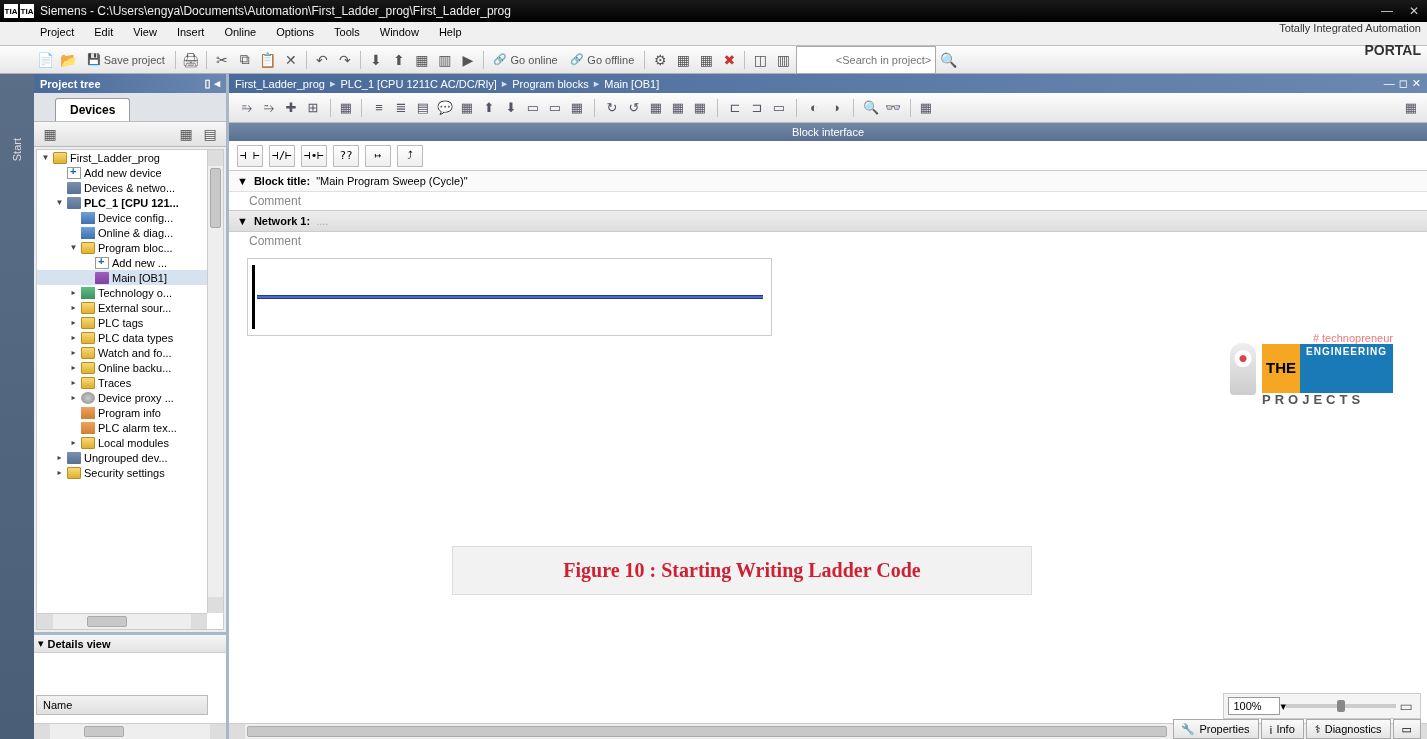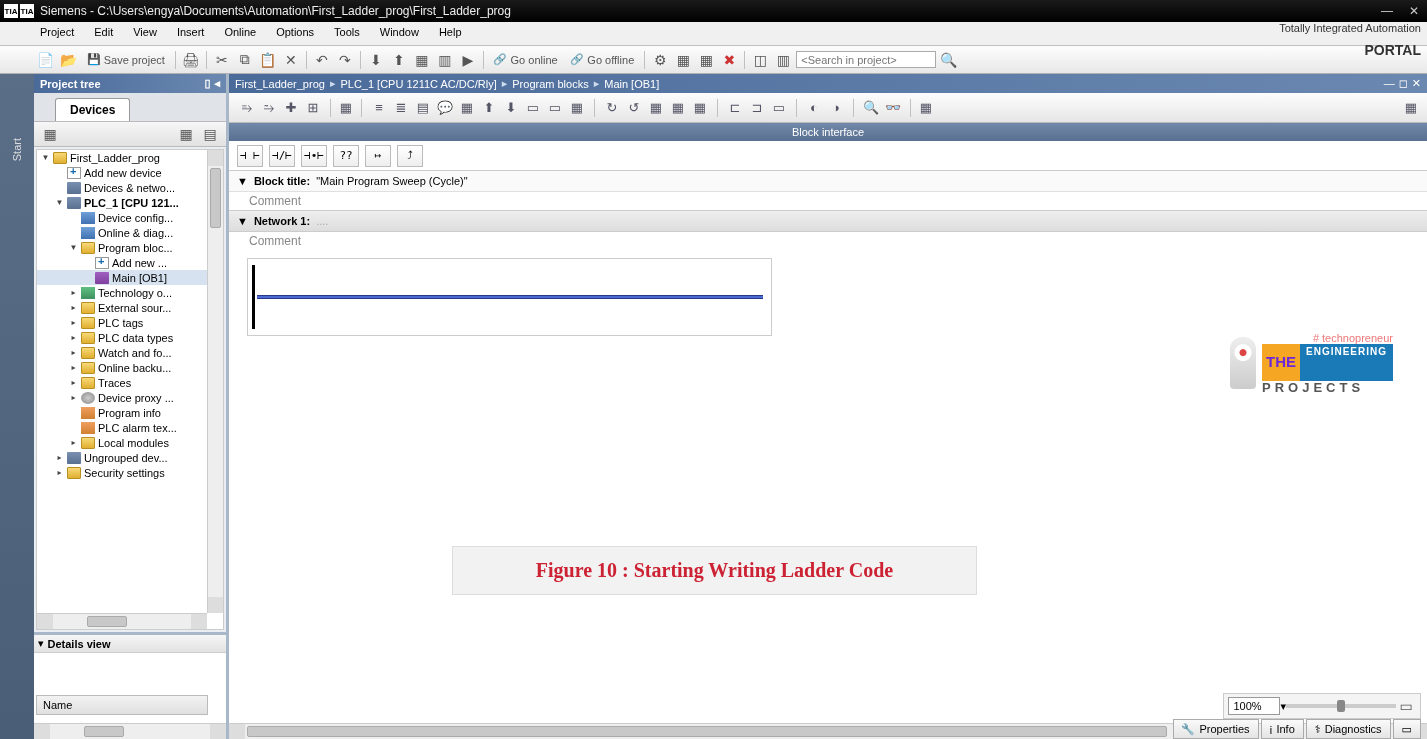--- a/index.html
+++ b/index.html
@@ -15,21 +15,21 @@
 
 .menubar { height:24px; background:#f0f0f0; border-bottom:1px solid #c0c0c0; display:flex; align-items:stretch; padding-left:30px; }
 .menubar span { padding:4px 10px; cursor:pointer; }
 .branding { margin-left:auto; text-align:right; padding-right:6px; font-size:14px; color:#333; }
 
 
 .maintoolbar { height:28px; background:linear-gradient(#fdfdfd,#e8e8e8); border-bottom:1px solid #b0b0b0; display:flex; align-items:center; gap:3px; padding:0 36px; position:relative; }
 .maintoolbar .sep { width:1px; height:18px; background:#c0c0c0; margin:0 2px; }
 .tb-btn { width:20px; height:20px; display:flex; align-items:center; justify-content:center; border:1px solid transparent; border-radius:2px; cursor:pointer; font-size:14px; color:#555; }
 .tb-text-btn { height:20px; padding:0 4px; display:flex; align-items:center; gap:3px; border:1px solid transparent; border-radius:2px; cursor:pointer; color:#555; }
-.search-box { height:17px; border:1px solid #aaa; width:140px; padding:0 4px; background:#fff; }
+.search-box { height:28px; border:1px solid #aaa; width:140px; padding:0 4px; background:#fff;text-align:right; }
 .portal-text { position:absolute; right:6px; top:-4px; font-size:14px; font-weight:bold; color:#333; }
 
 
 .workspace { position:absolute; top:74px; left:0; right:0; bottom:0; display:flex; }
 .left-rail { width:34px; background:linear-gradient(#5a6e88,#4a5e78); display:flex; flex-direction:column; align-items:center; padding-top:58px; }
 .left-rail .tab-v { writing-mode:vertical-rl; transform:rotate(180deg); color:#ddd; padding:6px 2px; cursor:pointer; }
 
 .sidebar { width:195px; display:flex; flex-direction:column; border-right:3px solid #a8b8c8; background:#eaeef2; }
 .sidebar-header { height:19px; background:linear-gradient(90deg,#4a6a9a,#6a88b0); color:#fff; display:flex; align-items:center; padding:0 6px; font-size:12px;font-weight:bold; }
 .sidebar-header .ctrls { margin-left:auto; display:flex; gap:4px; color:#fff; }
@@ -99,27 +99,27 @@
 .editor .scroll-h { right:0; }
 .zoom-bar { position:absolute; right:6px; bottom:20px; display:flex; align-items:center; background:#f4f4f4; padding:2px 4px; border:1px solid #ccc; }
 .zoom-sel { border:1px solid #999; background:#fff; width:52px; height:18px; line-height:16px; text-align:left; padding:0 4px; }
 .zoom-track { width:110px; height:4px; background:#ccc; position:relative; }
 .zoom-track .dash{ position:absolute; left:50%; top:-3px; width:1px; height:10px; background:#999;}
 .zoom-track .knob{ position:absolute; left:50%; top:-4px; width:8px; height:12px; background:#888; margin-left:-4px; border-radius:2px;}
 .prop-tabs { position:absolute; right:6px; bottom:0; height:20px; display:flex; gap:2px; }
 .prop-tab { border:1px solid #aaa; background:linear-gradient(#fafafa,#e4e4e4); padding:2px 8px; display:flex; align-items:center; gap:4px; cursor:pointer; }
 
 
-.figure-caption { position:absolute; left:452px; top:546px; width:525px; background:#f2f2f2; border:1px solid #ddd; text-align:center; padding:12px 0; color:#c23; font-size:20px; font-weight:bold; font-family:Georgia,serif; }
+.figure-caption { position:absolute; left:452px; top:546px; width:580px; background:#f2f2f2; border:1px solid #ddd; text-align:center; padding:12px 0; color:#c23; font-size:20px; font-weight:bold; font-family:Georgia,serif; }
 .tep-logo { position:absolute; right:34px; top:332px; display:flex; align-items:center; gap:6px; }
 .tep-rocket { width:26px; height:52px; background:radial-gradient(circle at 50% 30%, #d44 3px, #fff 4px 8px, transparent 9px), linear-gradient(#eee,#ccc); border-radius:12px 12px 4px 4px; position:relative;}
 .tep-text { line-height:1.1; }
 .tep-hash { color:#e77; font-size:11px; text-align:right; }
 .tep-eng  { display:flex; }
-.tep-the  { background:#f5a623; color:#6d28d9; padding:10px 4px; font-weight:bold; font-size:15px;}
+.tep-the  { background:#f5a623; color:#000000; padding:16px 4px; font-weight:bold; font-size:15px;}
 .tep-engg { background:#1a7ab8; color:#fff; padding:2px 6px; font-weight:bold; font-size:10px; letter-spacing:1px;}
 .tep-proj { color:#555; font-size:13px; letter-spacing:4px; text-align:left; font-weight:bold; }
 </style>
 </head>
 <body>
 
 <div class="titlebar">
   <span class="tia-logo">TIA</span>
   <span class="tia-logo">TIA</span>
   <span class="title">Siemens  -  C:\Users\engya\Documents\Automation\First_Ladder_prog\First_Ladder_prog</span>

